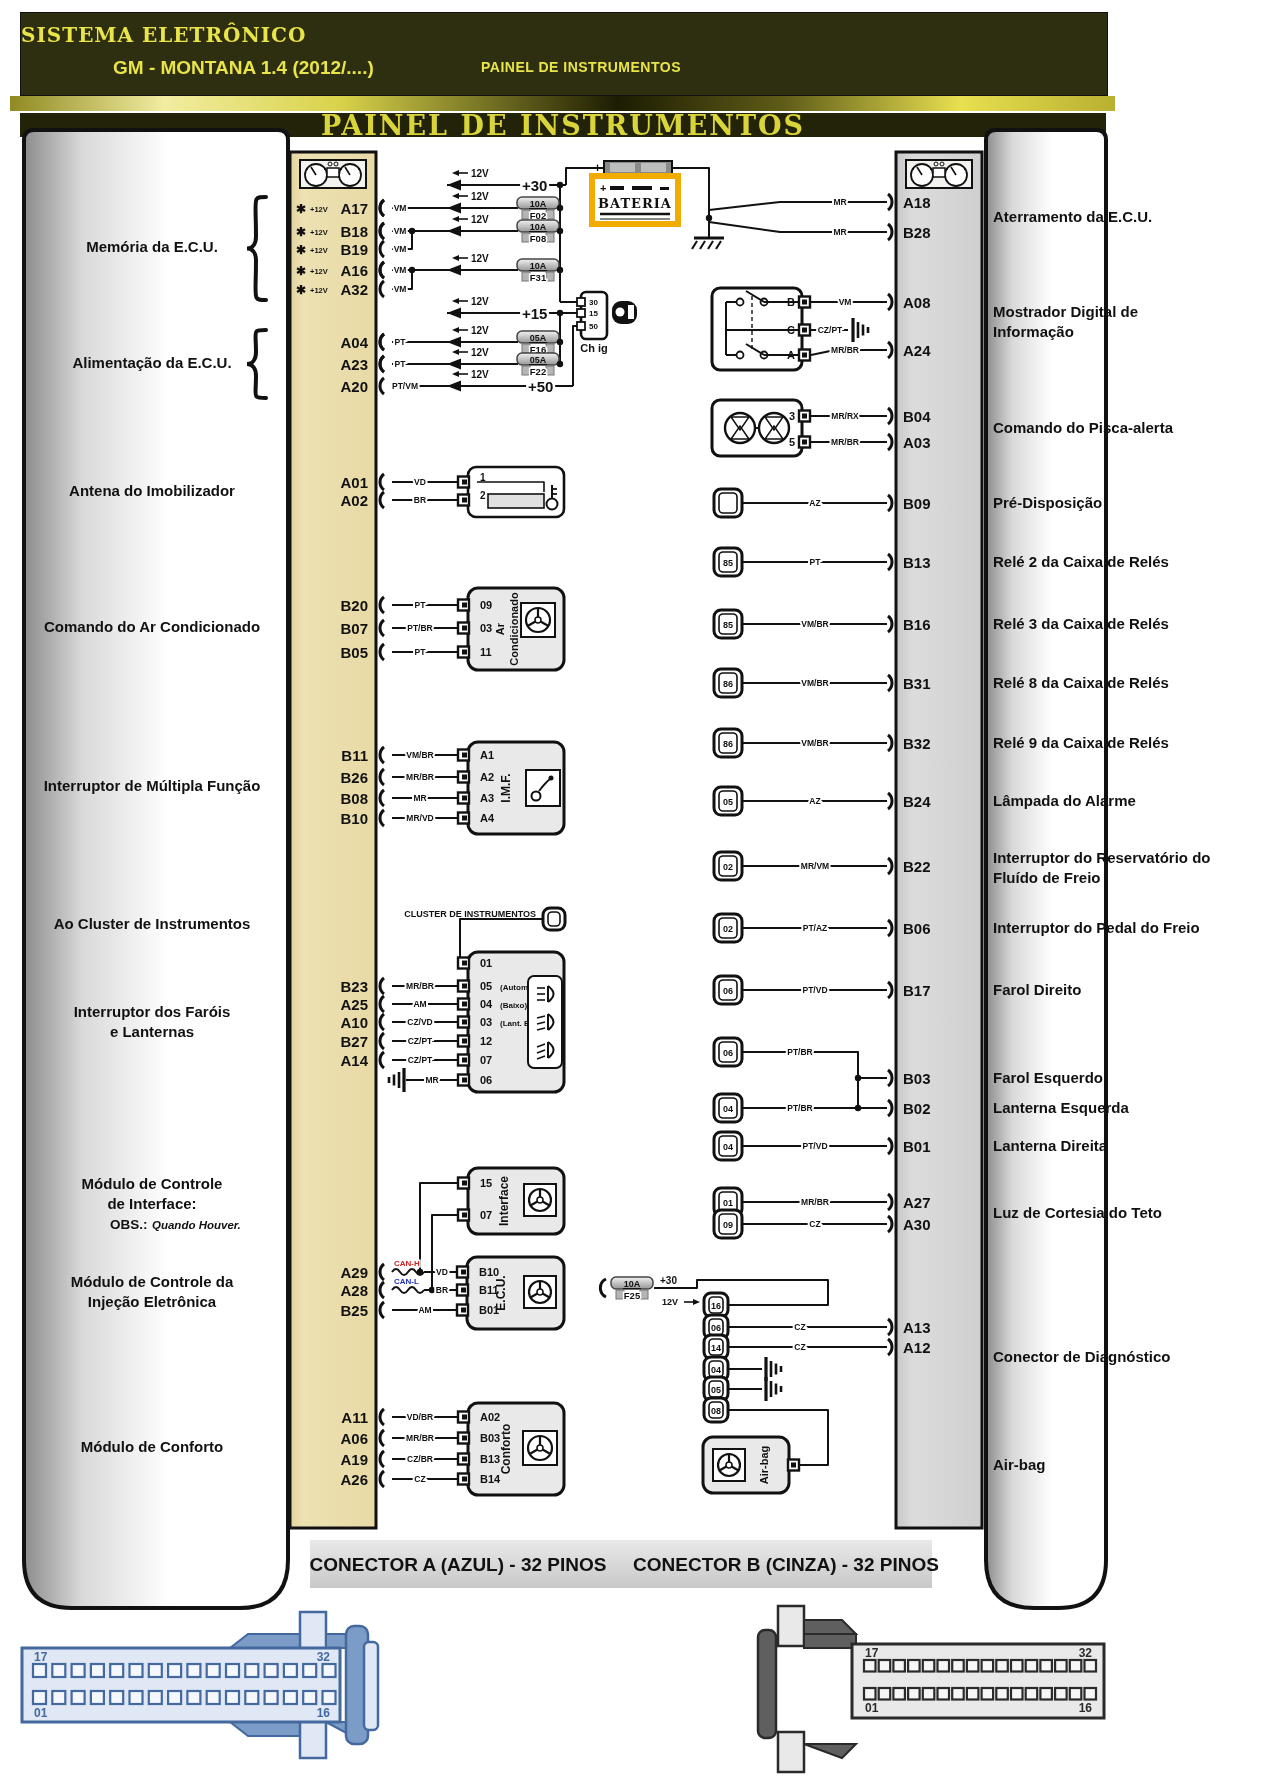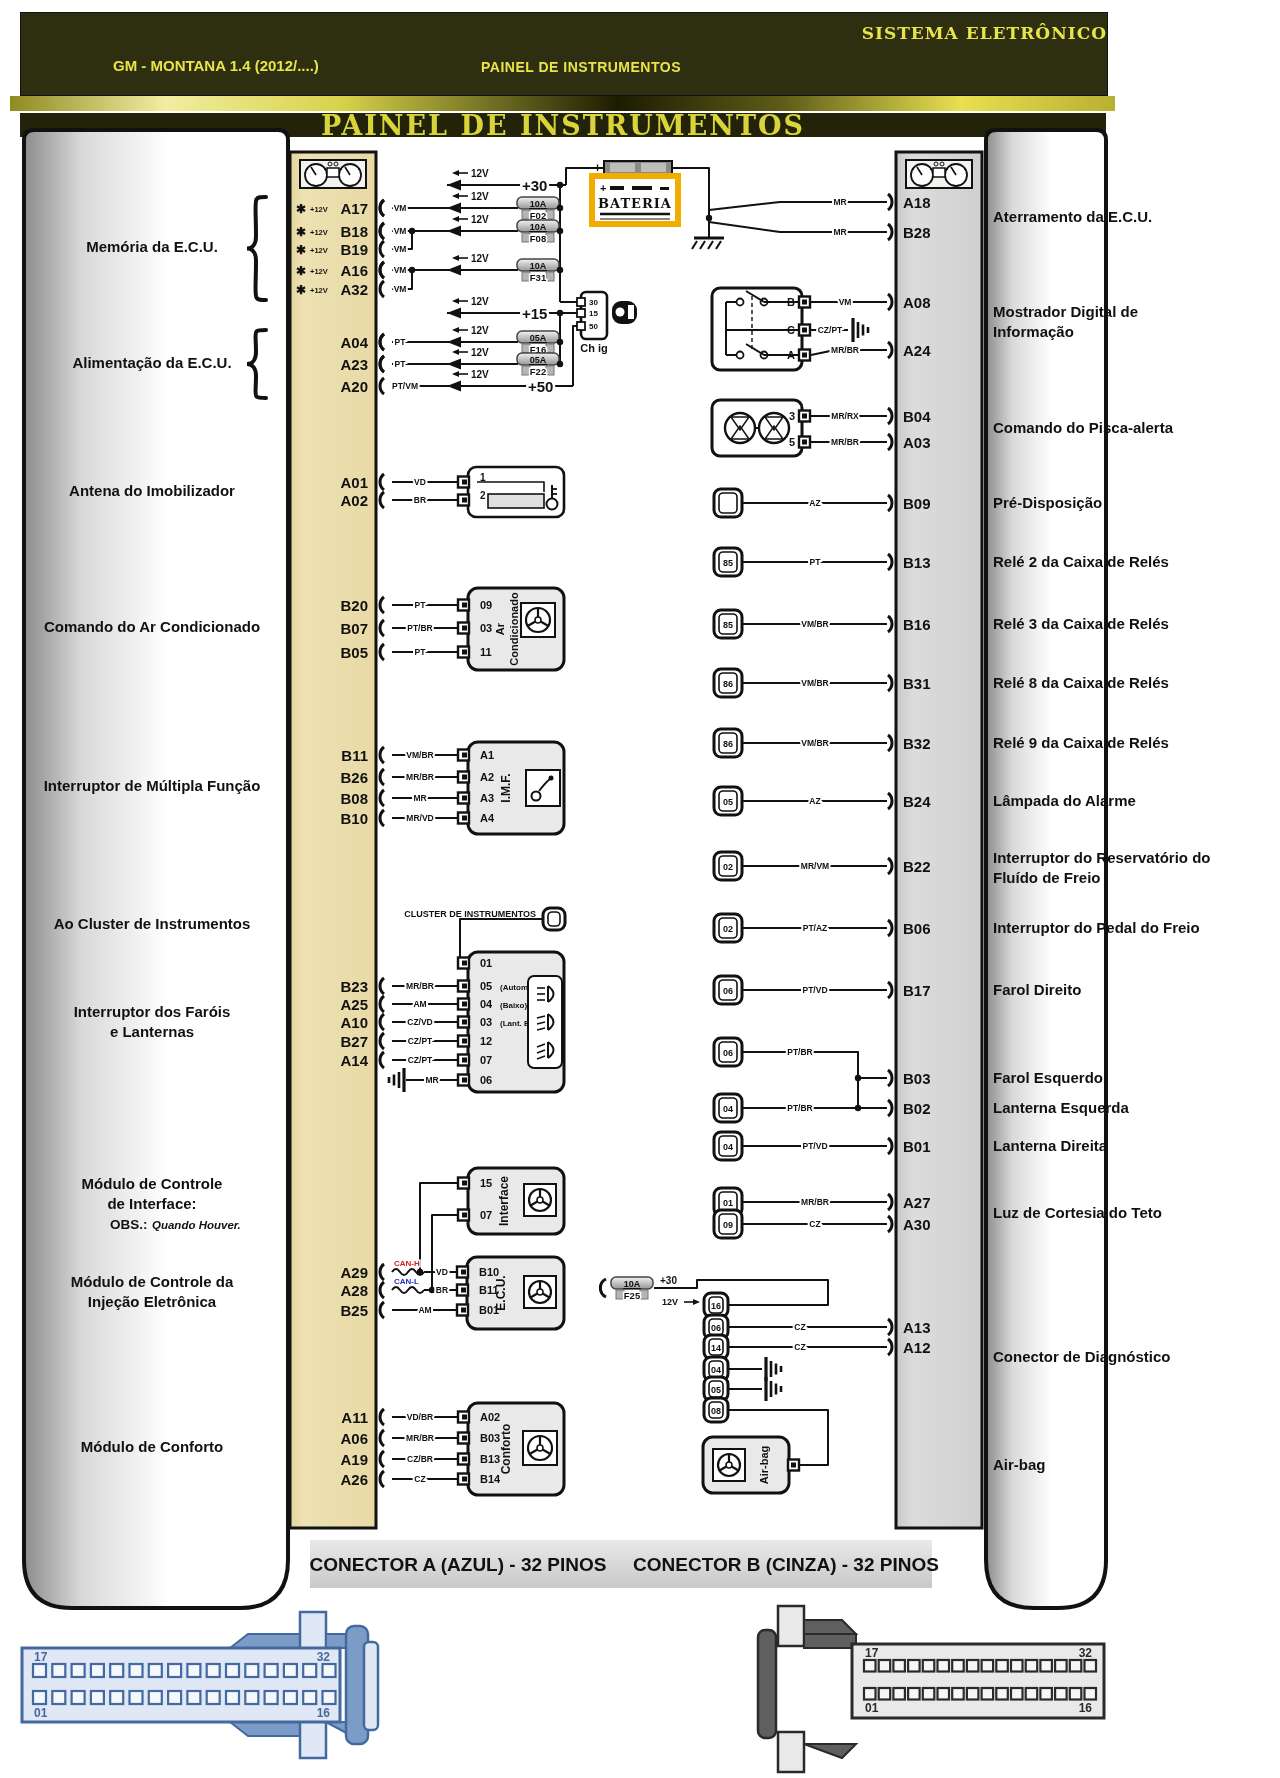--- a/index.html
+++ b/index.html
@@ -1,22 +1,22 @@
 <!DOCTYPE html>
 <html><head>
 <meta charset="utf-8">
 <style>
   html,body{margin:0;padding:0;background:#fff;}
   .page{position:relative;width:1280px;height:1778px;background:#ffffff;overflow:hidden;
         font-family:"Liberation Sans",sans-serif;}
   .hdr-box{position:absolute;left:20px;top:12px;width:1086px;height:82px;background:#2e2e10;
            border:1px solid #111;}
-  .hdr-system{position:absolute;left:0;top:10px;width:100%;text-align:right;
-              font-family:"DejaVu Serif",serif;font-weight:bold;font-size:17px;color:#e8e44a;letter-spacing:1px;}
-  .hdr-vehicle{position:absolute;left:92px;top:44px;font-weight:bold;font-size:15px;color:#e8e44a;}
+  .hdr-system{position:absolute;left:0;top:10px;width:100%;text-align:left;
+              font-family:"DejaVu Serif",serif;font-weight:bold;font-size:20px;color:#e8e44a;letter-spacing:1px;}
+  .hdr-vehicle{position:absolute;left:92px;top:44px;font-weight:bold;font-size:19px;color:#e8e44a;}
   .hdr-sub{position:absolute;left:360px;top:46px;width:400px;text-align:center;font-weight:bold;font-size:14px;color:#e8e44a;letter-spacing:.5px;}
   .gold-bar{position:absolute;left:10px;top:96px;width:1105px;height:15px;
             background:linear-gradient(90deg,#8f8a22 0%,#f2eda0 14%,#d8d24a 30%,#1c1c02 55%,#5f5c18 70%,#e8e050 86%,#b8b030 100%);}
   .title-strip{position:absolute;left:20px;top:113px;width:1086px;height:24px;background:#23230a;}
   .title-strip span{position:absolute;left:0;top:-3px;width:100%;text-align:center;
             font-family:"DejaVu Serif",serif;font-weight:bold;font-size:27px;color:#d8d43a;letter-spacing:2px;}
   svg{position:absolute;left:0;top:0;}
 </style>
 </head>
 <body>

